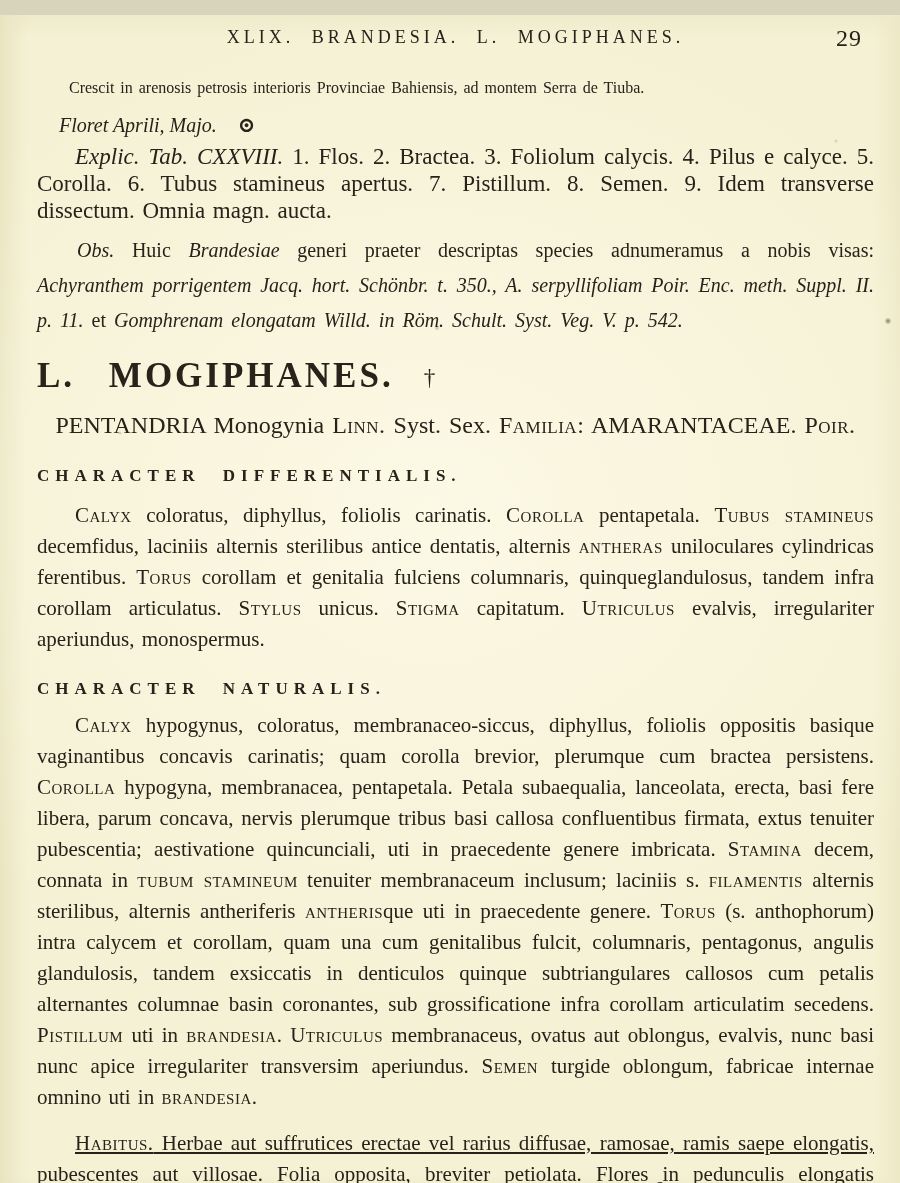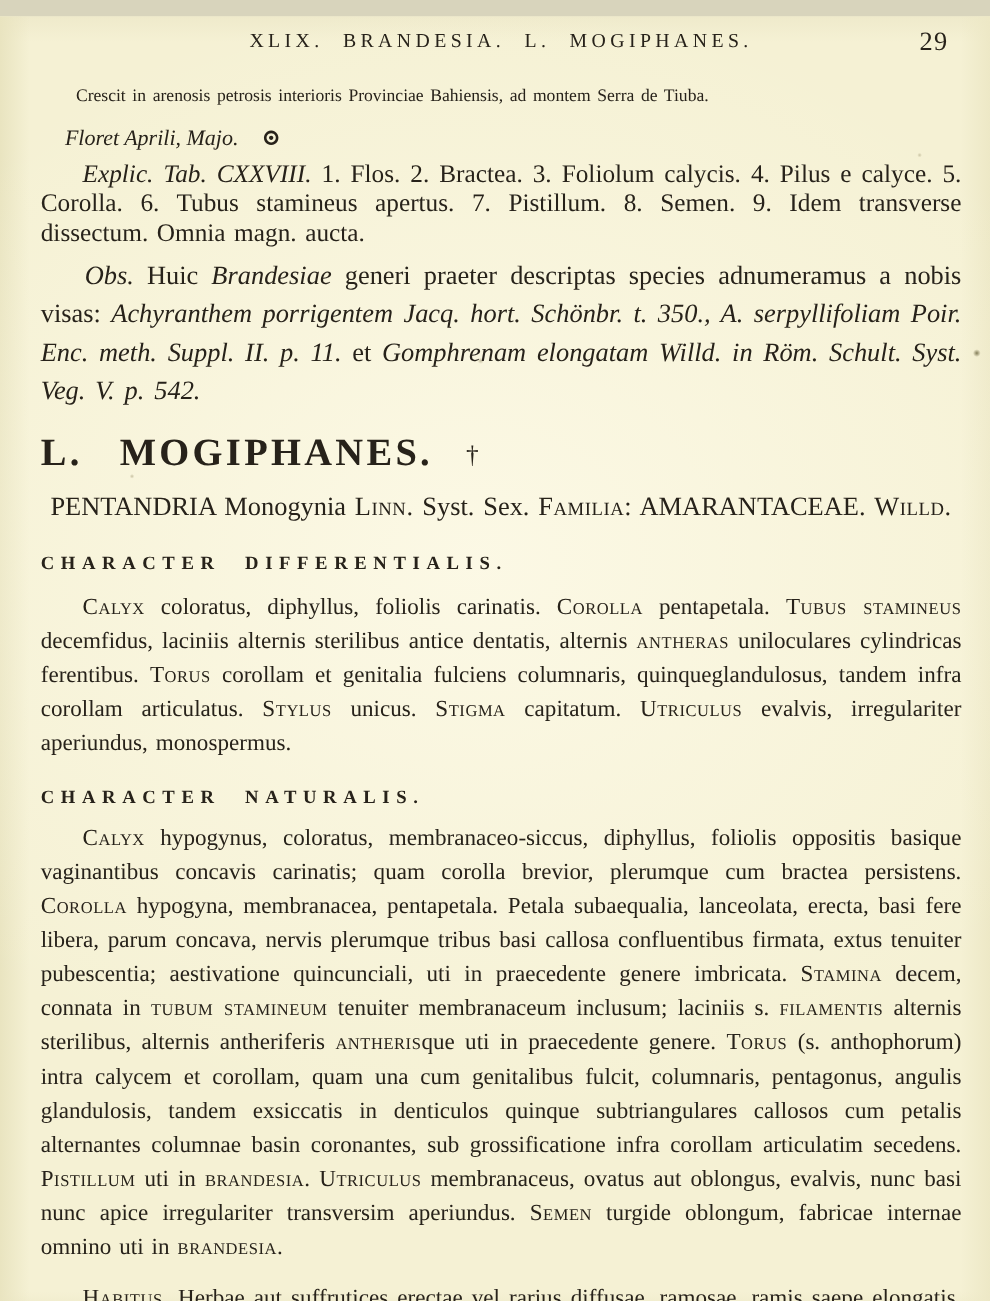--- a/index.html
+++ b/index.html
@@ -71,21 +71,21 @@
     font-size: 23px;
     line-height: 27px;
     text-align: justify;
     text-indent: 38px;
     word-spacing: 2px;
   }
 
   
   .observation {
     margin-top: 9px;
-    font-size: 24px;
+    font-size: 20px;
     line-height: 35px;
     text-align: justify;
     text-indent: 40px;
     word-spacing: 3px;
   }
 
   
   .genus-title {
     margin-top: 15px;
     text-align: left;
@@ -165,21 +165,21 @@
   </p>
 
   <p class="explicatio"><span class="seg-i">Explic. Tab. CXXVIII.</span><span class="seg-n"> 1. Flos. 2. Bractea. 3. Foliolum calycis. 4. Pilus e calyce. 5. Corolla. 6. Tubus stamineus apertus. 7. Pistillum. 8. Semen. 9. Idem transverse dissectum. Omnia magn. aucta.</span></p>
 
   <p class="observation"><span class="seg-i">Obs.</span><span class="seg-n"> Huic </span><span class="seg-i">Brandesiae</span><span class="seg-n"> generi praeter descriptas species adnumeramus a nobis visas: </span><span class="seg-i">Achyranthem porrigentem Jacq. hort. Schönbr. t. 350., A. serpyllifoliam Poir. Enc. meth. Suppl. II. p. 11.</span><span class="seg-n"> et </span><span class="seg-i">Gomphrenam elongatam Willd. in Röm. Schult. Syst. Veg. V. p. 542.</span></p>
 
   <h1 class="genus-title">
     <span>L. MOGIPHANES.</span><span class="dagger">†</span>
   </h1>
 
-  <p class="classification"><span class="seg-n">PENTANDRIA Monogynia </span><span class="seg-sc">Linn.</span><span class="seg-n"> Syst. Sex. </span><span class="seg-sc">Familia:</span><span class="seg-n"> AMARANTACEAE. </span><span class="seg-sc">Willd.</span></p>
+  <p class="classification"><span class="seg-n">PENTANDRIA Monogynia </span><span class="seg-sc">Linn.</span><span class="seg-n"> Syst. Sex. </span><span class="seg-sc">Familia:</span><span class="seg-n"> AMARANTACEAE. </span><span class="seg-sc">Poir.</span></p>
 
   <h2 class="section-heading">CHARACTER DIFFERENTIALIS.</h2>
 
   <p class="body-para differentialis"><span class="seg-sc">Calyx</span><span class="seg-n"> coloratus, diphyllus, foliolis carinatis. </span><span class="seg-sc">Corolla</span><span class="seg-n"> pentapetala. </span><span class="seg-sc">Tubus stamineus</span><span class="seg-n"> decemfidus, laciniis alternis sterilibus antice dentatis, alternis </span><span class="seg-sc">antheras</span><span class="seg-n"> uniloculares cylindricas ferentibus. </span><span class="seg-sc">Torus</span><span class="seg-n"> corollam et genitalia fulciens columnaris, quinqueglandulosus, tandem infra corollam articulatus. </span><span class="seg-sc">Stylus</span><span class="seg-n"> unicus. </span><span class="seg-sc">Stigma</span><span class="seg-n"> capitatum. </span><span class="seg-sc">Utriculus</span><span class="seg-n"> evalvis, irregulariter aperiundus, monospermus.</span></p>
 
   <h2 class="section-heading">CHARACTER NATURALIS.</h2>
 
   <p class="body-para naturalis"><span class="seg-sc">Calyx</span><span class="seg-n"> hypogynus, coloratus, membranaceo-siccus, diphyllus, foliolis oppositis basique vaginantibus concavis carinatis; quam corolla brevior, plerumque cum bractea persistens. </span><span class="seg-sc">Corolla</span><span class="seg-n"> hypogyna, membranacea, pentapetala. Petala subaequalia, lanceolata, erecta, basi fere libera, parum concava, nervis plerumque tribus basi callosa confluentibus firmata, extus tenuiter pubescentia; aestivatione quincunciali, uti in praecedente genere imbricata. </span><span class="seg-sc">Stamina</span><span class="seg-n"> decem, connata in </span><span class="seg-sc">tubum stamineum</span><span class="seg-n"> tenuiter membranaceum inclusum; laciniis s. </span><span class="seg-sc">filamentis</span><span class="seg-n"> alternis sterilibus, alternis antheriferis </span><span class="seg-sc">antheris</span><span class="seg-n">que uti in praecedente genere. </span><span class="seg-sc">Torus</span><span class="seg-n"> (s. anthophorum) intra calycem et corollam, quam una cum genitalibus fulcit, columnaris, pentagonus, angulis glandulosis, tandem exsiccatis in denticulos quinque subtriangulares callosos cum petalis alternantes columnae basin coronantes, sub grossificatione infra corollam articulatim secedens. </span><span class="seg-sc">Pistillum</span><span class="seg-n"> uti in </span><span class="seg-sc">brandesia</span><span class="seg-n">. </span><span class="seg-sc">Utriculus</span><span class="seg-n"> membranaceus, ovatus aut oblongus, evalvis, nunc basi nunc apice irregulariter transversim aperiundus. </span><span class="seg-sc">Semen</span><span class="seg-n"> turgide oblongum, fabricae internae omnino uti in </span><span class="seg-sc">brandesia</span><span class="seg-n">.</span></p>
 
   <p class="body-para habitus"><span class="seg-sc">Habitus.</span><span class="seg-n"> Herbae aut suffrutices erectae vel rarius diffusae, ramosae, ramis saepe elongatis, pubescentes aut villosae. Folia opposita, breviter petiolata. Flores in pedunculis elongatis plerumque aphyllis, in capitulis depresso-globosis aut in spicis</span></p>

